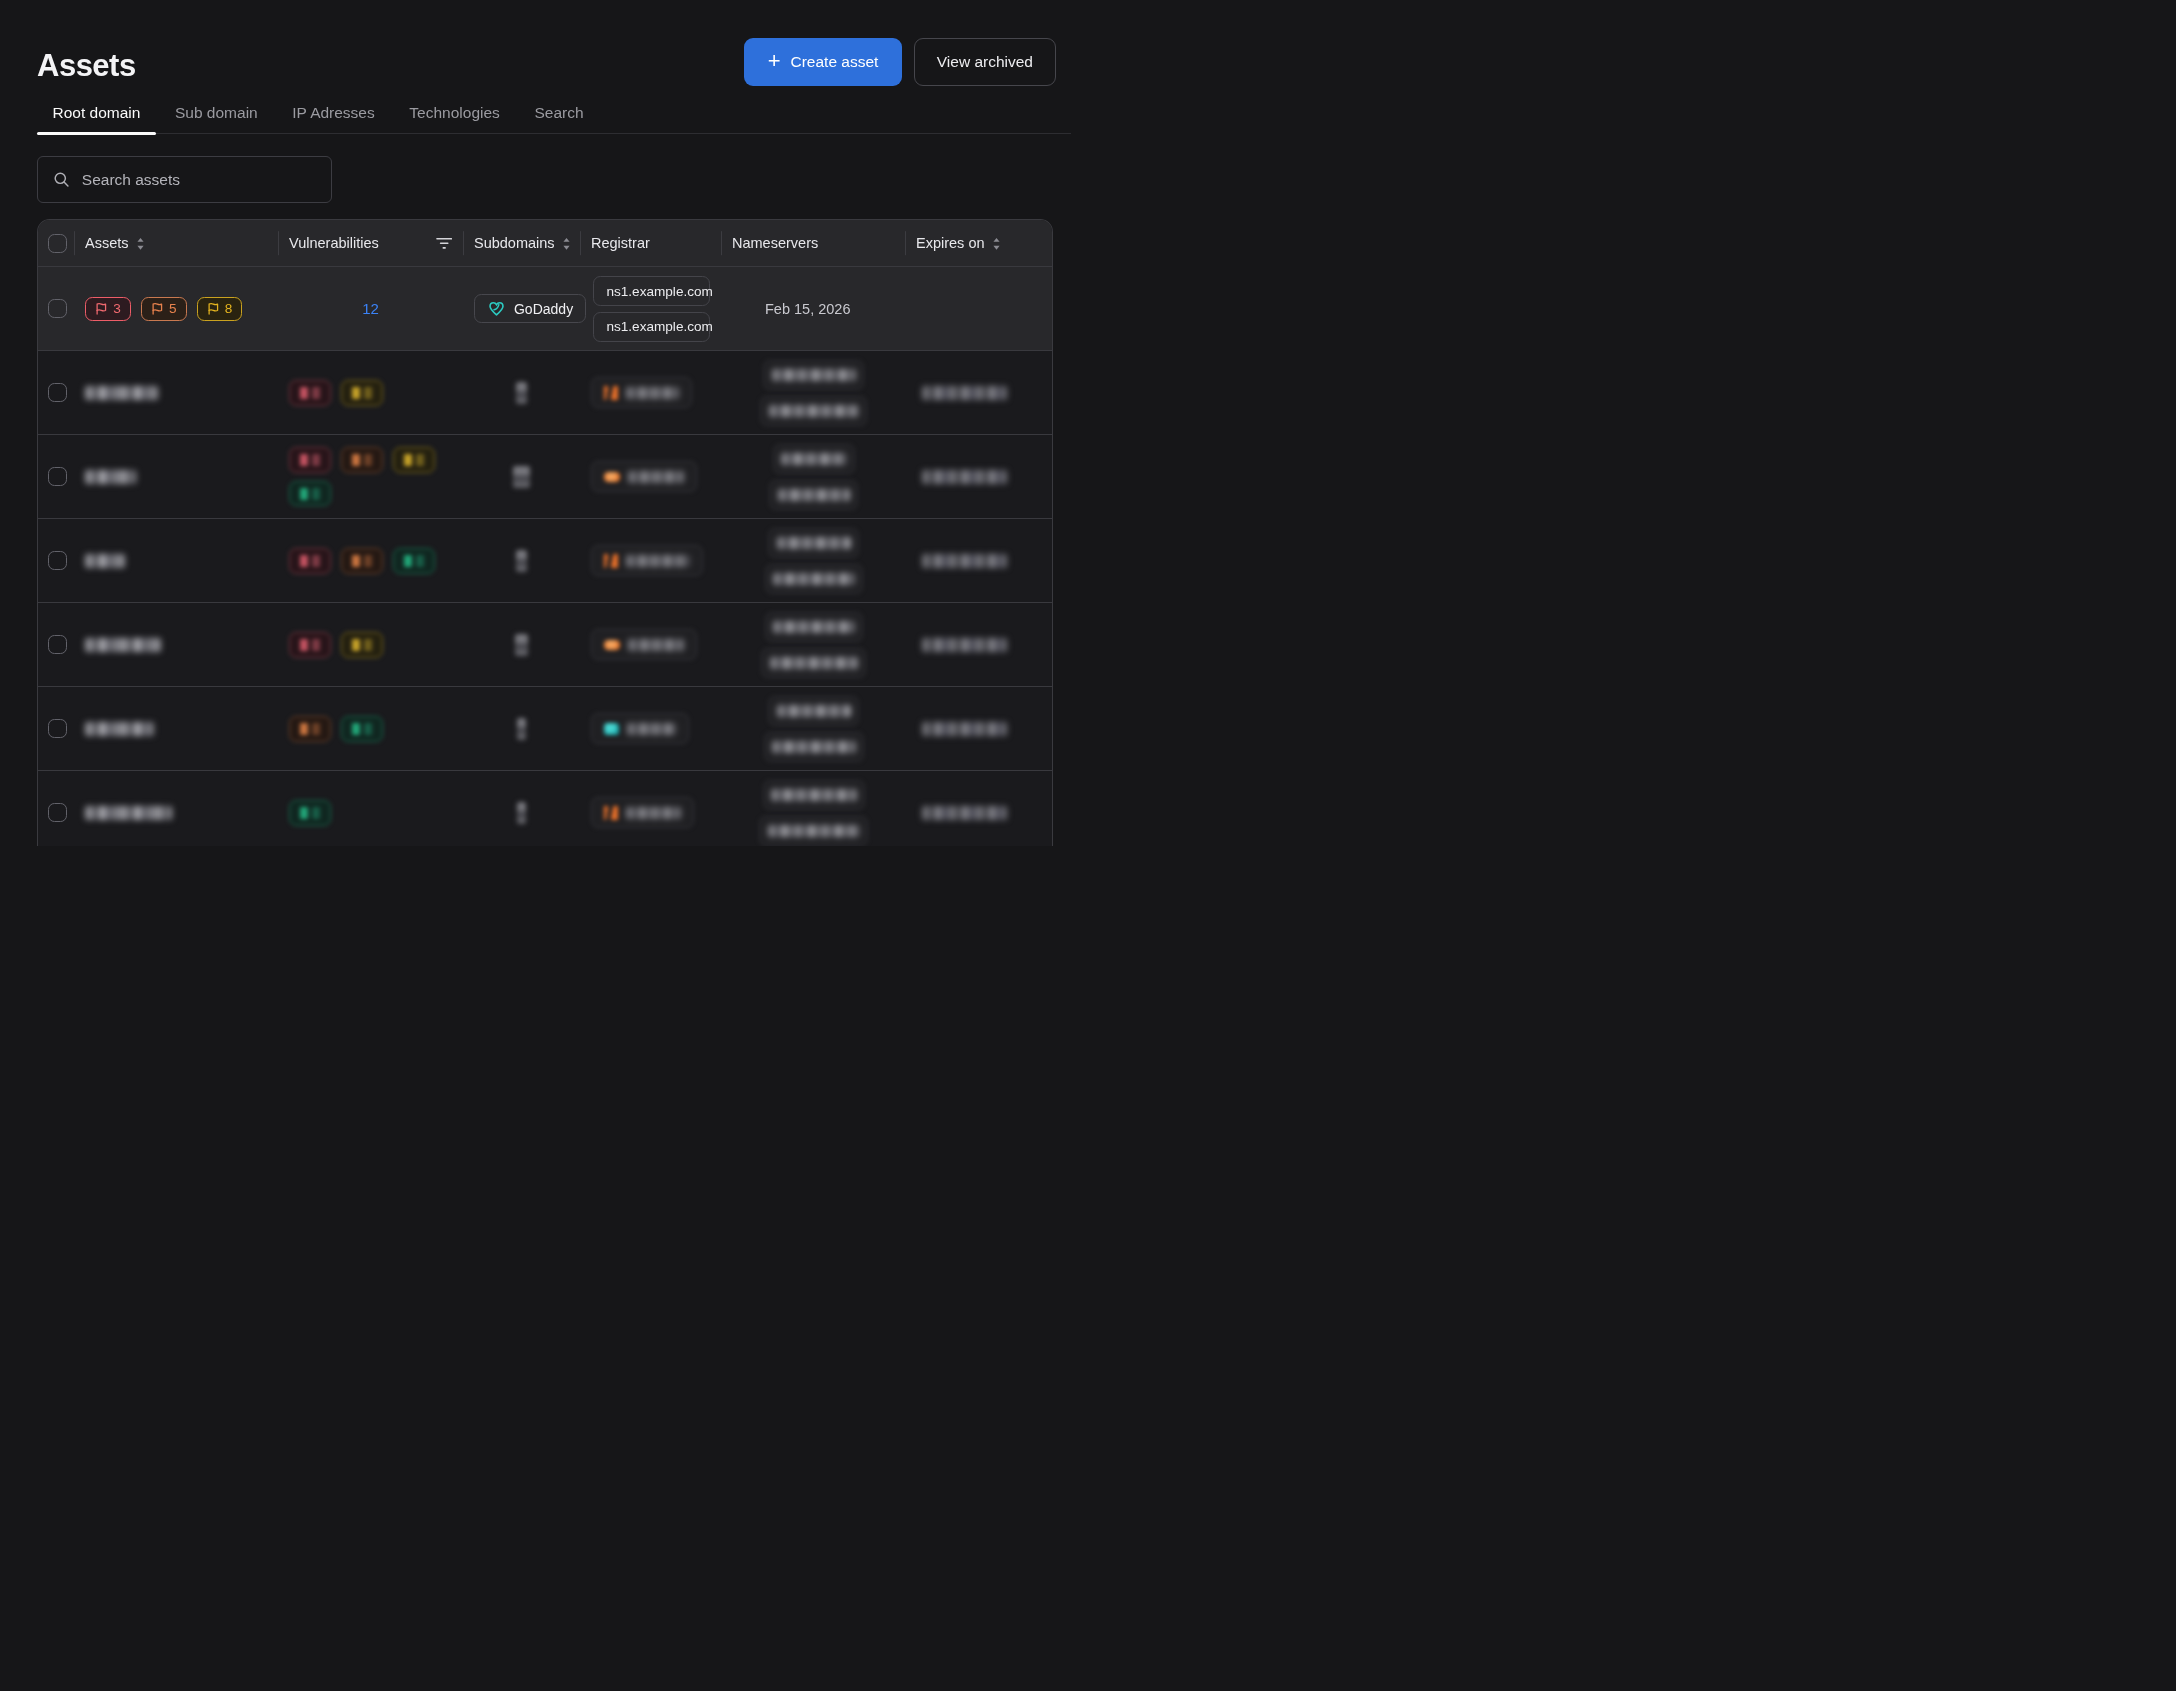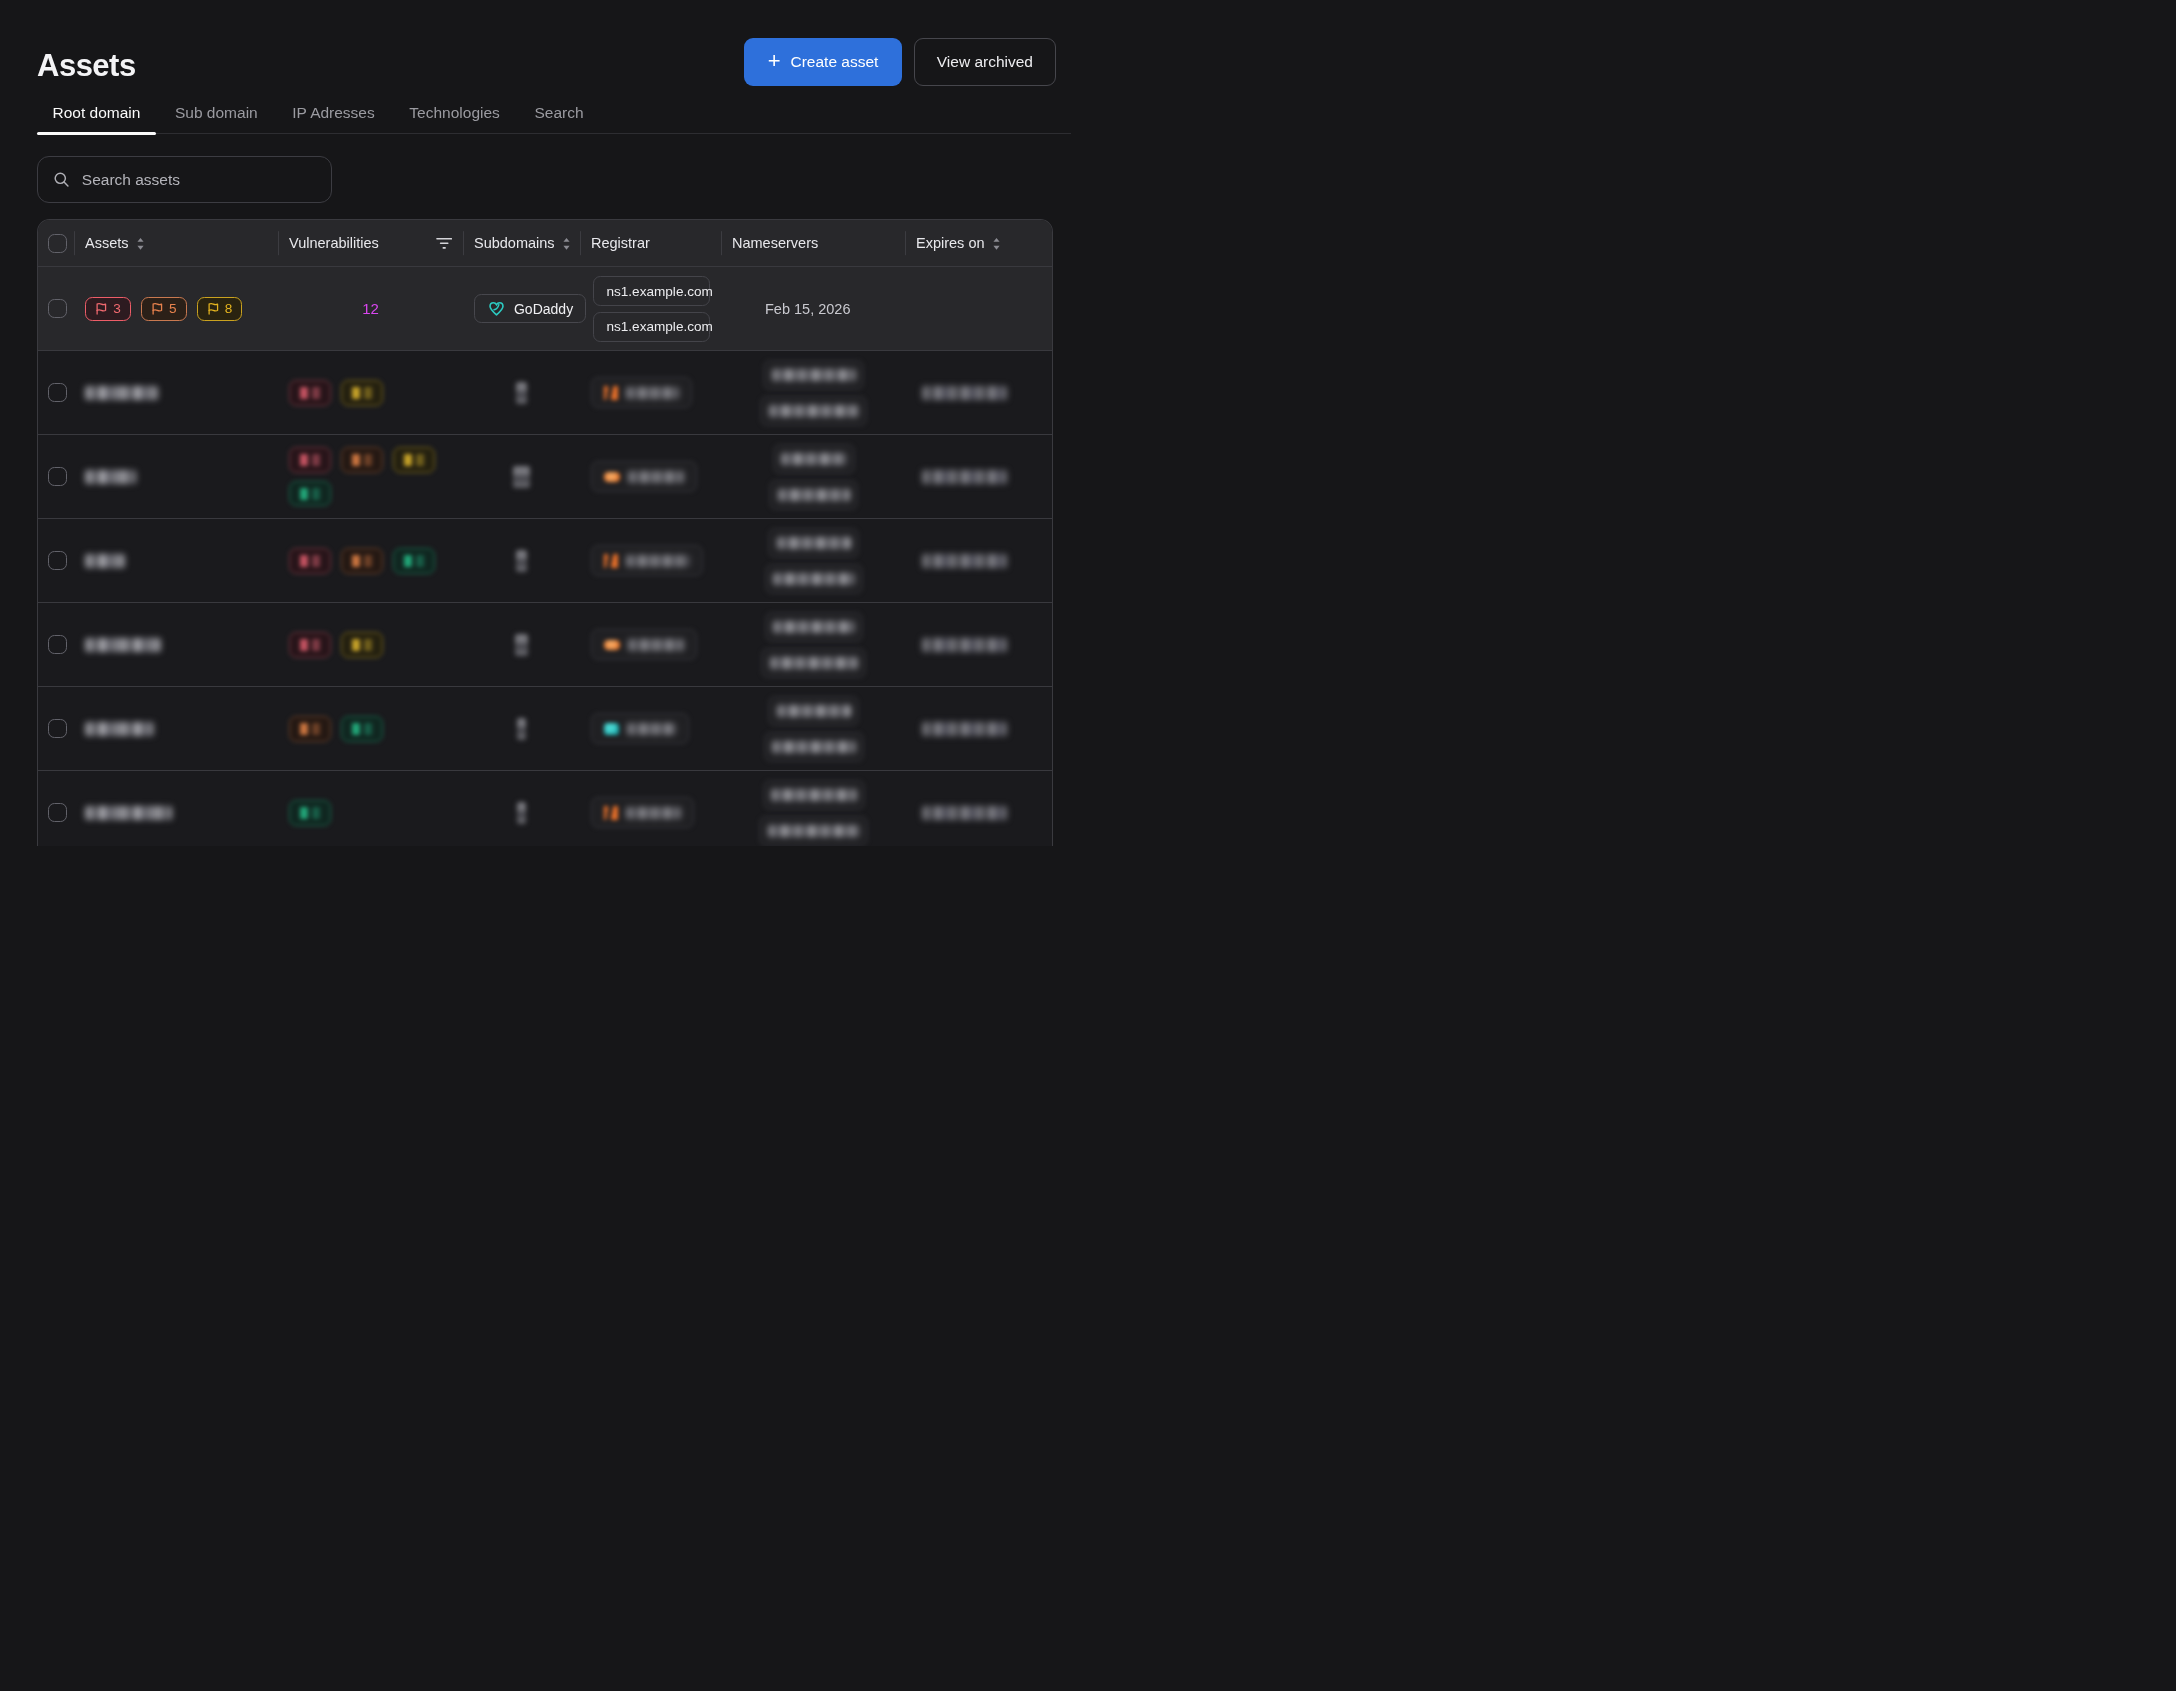--- a/index.html
+++ b/index.html
@@ -9,21 +9,21 @@
   .page-title{font-size:31px;font-weight:700;letter-spacing:-0.5px;color:#f4f4f6;margin-top:10px;line-height:36px;}
   .btn-group{display:flex;gap:11.8px;}
   .btn{height:48px;border-radius:9px;display:inline-flex;align-items:center;font-size:15.5px;box-sizing:border-box;cursor:pointer;}
   .btn-primary{background:#2e70db;color:#fff;padding:0 23.6px;gap:10px;border:none;}
   .btn-primary .plus{font-size:22px;font-weight:400;line-height:1;margin-top:-1.8px;}
   .btn-ghost{background:transparent;border:0.9px solid #46464c;color:#ededf0;padding:0 22px;}
   .tabs{display:flex;gap:3.6px;margin:18px 0 0 37px;width:1034px;border-bottom:0.9px solid #2d2d31;box-sizing:border-box;}
   .tab{padding:0 15.5px 11px;font-size:15.5px;color:#9b9ba1;position:relative;cursor:pointer;line-height:18px;}
   .tab.active{color:#fafafa;}
   .tab.active::after{content:"";position:absolute;left:0;right:0;bottom:-1.8px;height:2.7px;background:#fafafa;border-radius:1.8px;}
-  .search{margin:22px 0 0 37px;width:295px;height:47px;box-sizing:border-box;border:0.9px solid #3c3c42;border-radius:12px;
+  .search{margin:22px 0 0 37px;width:295px;height:47px;box-sizing:border-box;border:0.9px solid #3c3c42;border-radius:6px;
           display:flex;align-items:center;padding:0 14.5px;gap:10px;background:transparent;}
   .search input{background:transparent;border:none;outline:none;color:#e8e8ec;font-size:15.5px;flex:1;font-family:inherit;}
   .search input::placeholder{color:#b4b4ba;}
   .table{margin:16.4px 0 0 37px;width:1016px;height:628px;box-sizing:border-box;border:0.9px solid #3a3a3f;border-bottom:none;
          border-radius:12.7px 12.7px 0 0;background:#1a1a1d;overflow:hidden;}
   .grid{display:grid;grid-template-columns:36px 204px 185px 117px 141px 184px 147px;}
   .thead{height:46px;background:#28282b;}
   .th{display:flex;align-items:center;gap:7.3px;padding:0 11px;font-size:14.5px;color:#e8e8ec;position:relative;height:46px;box-sizing:border-box;}
   .th.c0{padding-left:10px;}
   .th:not(.c0)::before{content:"";position:absolute;left:0;top:50%;transform:translateY(-50%);width:0.9px;height:23.6px;background:#3c3c41;}
@@ -46,21 +46,21 @@
   .vbr .bk1,.vbr .bk2{width:8.2px;height:11.8px;border-radius:0.9px;}
   .vbr.sev-critical{border-color:#83404a;background:#271419;}
   .vbr.sev-critical .bk1{background:#c25260}.vbr.sev-critical .bk2{background:#7c3944}
   .vbr.sev-high{border-color:#7d4d30;background:#241813;}
   .vbr.sev-high .bk1{background:#c9743f}.vbr.sev-high .bk2{background:#6b3f26}
   .vbr.sev-medium{border-color:#8a751f;background:#242010;}
   .vbr.sev-medium .bk1{background:#c5a128}.vbr.sev-medium .bk2{background:#6f5e1c}
   .vbr.sev-low{border-color:#1d7758;background:#102620;}
   .vbr.sev-low .bk1{background:#21a577}.vbr.sev-low .bk2{background:#175c46}
   .sub-cell{justify-content:center;}
-  .sub-count{font-size:15px;color:#d946ef;}
+  .sub-count{font-size:15px;color:#3b82f6;}
   .reg-chip{display:inline-flex;align-items:center;gap:8.2px;height:29px;padding:0 11.8px;border:0.9px solid #47474d;border-radius:7.3px;
             font-size:14px;color:#f0f0f3;box-sizing:border-box;}
   .reg-chip.redact{border-color:#39393e;background:#202023;filter:blur(2px);height:31px;}
   .logo-blob{flex:none;}
   .logo-namecheap{width:14.5px;height:13.6px;background:linear-gradient(100deg,#e97029 0 4.5px,rgba(0,0,0,0) 4.5px 9px,#e97029 9px 14.5px);}
   .logo-cloudflare{width:16.4px;height:10px;border-radius:4.5px;background:radial-gradient(circle at 45% 40%,#f4a45e 0 30%,#ec7a2d 70%);}
   .logo-godaddy-teal{width:15.5px;height:12.7px;border-radius:3.6px;background:radial-gradient(circle at 40% 35%,#49d6d2 0 30%,#17a5a6 75%);}
   .ns-cell{flex-direction:column;align-items:center;justify-content:center;gap:5.5px;padding-left:12.7px;}
   .ns-chip{display:inline-flex;align-items:center;height:30px;padding:0 12.7px;border:0.9px solid #44444a;border-radius:7.3px;
            font-size:13.6px;color:#ececef;box-sizing:border-box;max-width:100%;}

